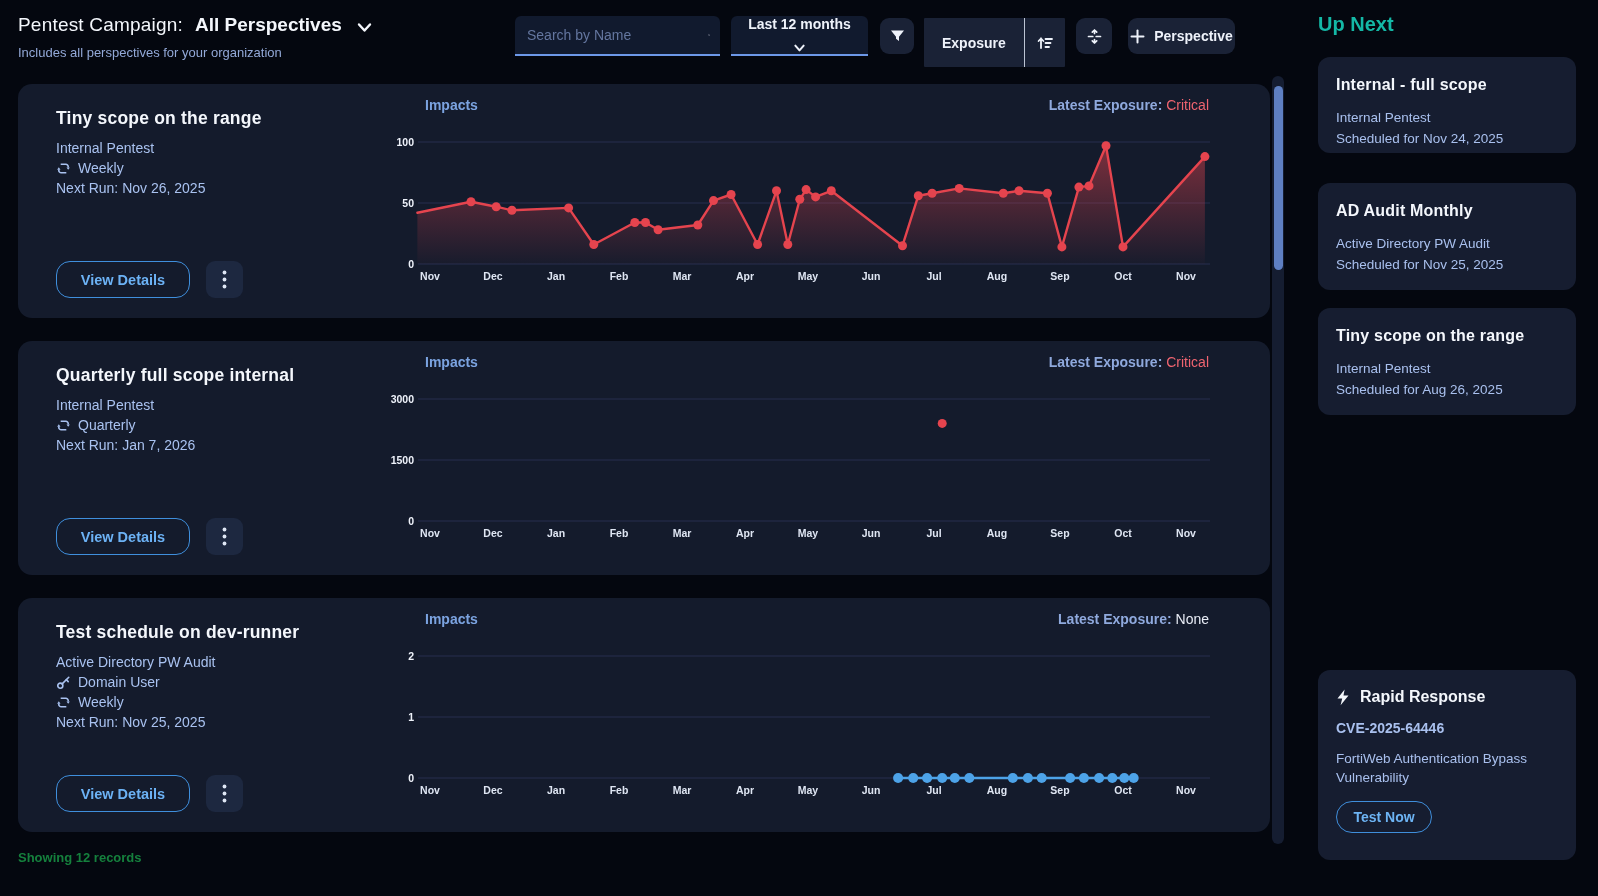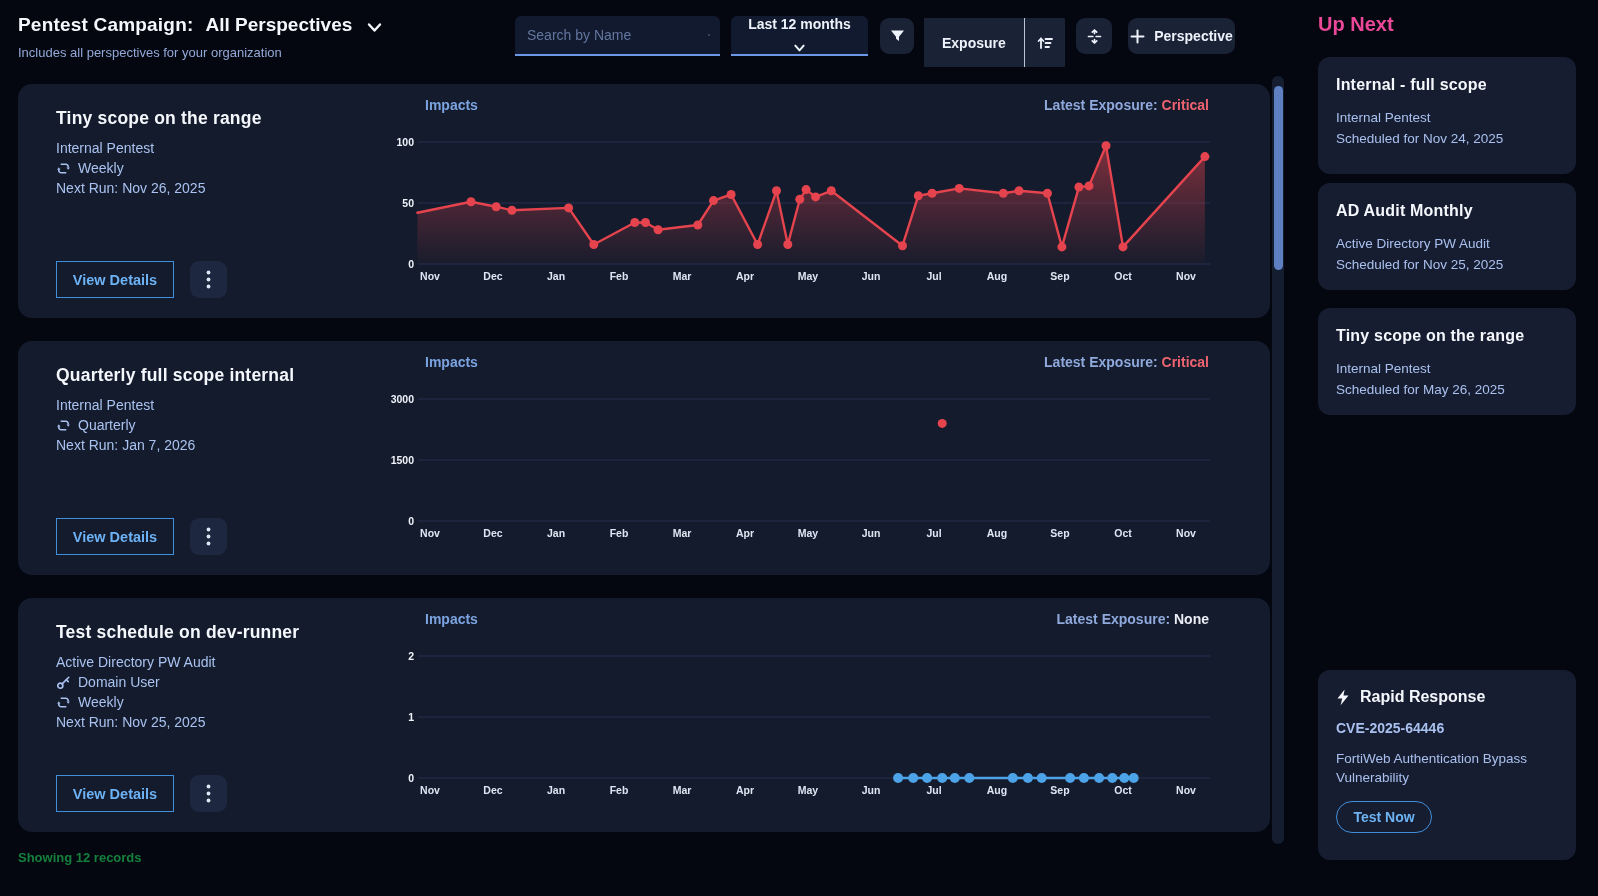--- a/index.html
+++ b/index.html
@@ -3,21 +3,21 @@
 <meta charset="utf-8">
 <style>
   * { margin:0; padding:0; box-sizing:border-box; }
   html,body { background:#04070f; }
   body { font-family:"Liberation Sans", sans-serif; width:1598px; height:896px; overflow:hidden; }
   .app { position:relative; width:1598px; height:896px; background:#04070f; color:#f2f5fa; }
 
   
   .hdr { position:absolute; left:18px; top:14px; }
   .hdr-row { display:flex; align-items:center; gap:12px; }
-  .hdr-title { font-size:19px; font-weight:700; color:#f4f7fc; letter-spacing:.2px; }
+  .hdr-title { font-size:19px; font-weight:400; color:#f4f7fc; letter-spacing:.2px; }
   .persp-btn { display:flex; align-items:flex-end; gap:14px; background:none; border:none; cursor:pointer; color:#f4f7fc; }
   .persp-btn span { font-size:19px; font-weight:800; }
   .subtitle { margin-top:9px; font-size:13px; color:#93a9d8; }
 
   
   .searchbox { position:absolute; left:515px; top:16px; width:205px; height:40px; background:#111a2e;
     border:none; border-bottom:2px solid #6d98e8; border-radius:6px 6px 0 0; display:flex; align-items:center; padding:0 10px 0 12px; }
   .searchbox input { flex:1; background:transparent; border:none; outline:none; color:#dfe7f5; font-size:14px; font-family:inherit; }
   .searchbox input::placeholder { color:#64769f; }
   .timesel { position:absolute; left:731px; top:16px; width:137px; height:40px; background:#111a2e;
@@ -34,42 +34,42 @@
   .persp-add { position:absolute; left:1128px; top:18px; height:36px; width:107px; background:#1a2236; border:none; border-radius:9px;
     color:#eef2fa; font-size:14px; font-weight:700; display:flex; align-items:center; justify-content:center; gap:9px; cursor:pointer; }
 
   
   .camp-card { position:absolute; left:18px; width:1252px; height:234px; background:#141b2c; border-radius:14px; }
   .camp-card.c0 { top:84px; } .camp-card.c1 { top:341px; } .camp-card.c2 { top:598px; }
   .camp-left { position:absolute; left:38px; top:24px; width:300px; }
   .camp-title { font-size:17.5px; font-weight:800; color:#f4f7fc; margin-bottom:9px; letter-spacing:.2px; }
   .meta { font-size:14px; color:#a9c2f0; line-height:20px; display:flex; align-items:center; gap:7px; }
   .actions { position:absolute; left:38px; bottom:20px; display:flex; gap:16px; }
-  .view-btn { width:118px; height:37px; background:transparent; border:1.5px solid #3f8fdd; border-radius:0;
+  .view-btn { width:134px; height:37px; background:transparent; border:1.5px solid #3f8fdd; border-radius:14px;
     color:#6cb2f5; font-size:14.5px; font-weight:700; cursor:pointer; font-family:inherit; }
   .kebab-btn { width:37px; height:37px; background:#1d2840; border:none; border-radius:9px; color:#dfe7f5;
     display:flex; align-items:center; justify-content:center; cursor:pointer; }
 
   .chart-wrap { position:absolute; left:352px; top:0; width:845px; height:100%; }
   .chart-head { position:absolute; top:13px; left:0; right:6px; display:flex; justify-content:space-between; }
   .impacts { margin-left:55px; font-size:14px; font-weight:700; color:#7ba3e0; }
   .exposure { font-size:14px; font-weight:700; color:#8fa9dd; }
-  .exposure b { font-weight:700; }
+  .exposure b { font-weight:400; }
   .chart-svg { position:absolute; left:0; top:44px; }
 
   
   .scroll-track { position:absolute; left:1272px; top:76px; width:12px; height:768px; background:#151d31; border-radius:6px; }
   .scroll-thumb { position:absolute; left:1.5px; top:10px; width:9px; height:184px; background:#5e7fc2; border-radius:5px; }
 
   .footer-status { position:absolute; left:18px; top:850px; font-size:13px; font-weight:700; color:#15803d; }
 
   
-  .upnext-title { position:absolute; left:1318px; top:13px; font-size:20px; font-weight:800; color:#ec4899; }
+  .upnext-title { position:absolute; left:1318px; top:13px; font-size:20px; font-weight:800; color:#14b8a6; }
   .side-card { position:absolute; left:1318px; width:258px; background:#161d30; border-radius:12px; padding:19px 18px; }
-  .side-card.s0 { top:57px; height:117px; } .side-card.s1 { top:183px; height:107px; } .side-card.s2 { top:308px; height:107px; }
+  .side-card.s0 { top:57px; height:96px; } .side-card.s1 { top:183px; height:107px; } .side-card.s2 { top:308px; height:107px; }
   .side-name { font-size:16px; font-weight:800; color:#f4f7fc; margin-bottom:13px; letter-spacing:.2px; }
   .side-meta { font-size:13.5px; color:#a9c0ee; line-height:21px; }
   .rapid-card { position:absolute; left:1318px; top:670px; width:258px; height:190px; background:#161d30; border-radius:12px; padding:18px; }
   .rapid-head { display:flex; align-items:center; gap:10px; font-size:16px; font-weight:800; color:#f4f7fc; }
   .rapid-cve { margin-top:14px; font-size:14px; font-weight:700; color:#a9c0ee; }
   .rapid-desc { margin-top:13px; font-size:13.5px; color:#a9c0ee; line-height:19px; width:210px; }
   .testnow-btn { margin-top:14px; width:96px; height:32px; background:transparent; border:1px solid #3f8edb; border-radius:16px;
     color:#6db4f4; font-size:14px; font-weight:700; cursor:pointer; font-family:inherit; }
 
   svg.ic { display:block; }
@@ -383,21 +383,21 @@
     <div class="side-meta">Scheduled for Nov 24, 2025</div>
   </div>
   <div class="side-card s1">
     <div class="side-name">AD Audit Monthly</div>
     <div class="side-meta">Active Directory PW Audit</div>
     <div class="side-meta">Scheduled for Nov 25, 2025</div>
   </div>
   <div class="side-card s2">
     <div class="side-name">Tiny scope on the range</div>
     <div class="side-meta">Internal Pentest</div>
-    <div class="side-meta">Scheduled for May 26, 2025</div>
+    <div class="side-meta">Scheduled for Aug 26, 2025</div>
   </div>
 
   <div class="rapid-card">
     <div class="rapid-head">
       <svg class="ic" width="14" height="17" viewBox="0 0 14 17">
           <polygon points="8.6,0.5 1.5,9.5 6.2,9.5 4.6,16.2 12.5,6.6 7.5,6.6" fill="#f4f7fc"></polygon>
         </svg>
       <span>Rapid Response</span>
     </div>
     <div class="rapid-cve">CVE-2025-64446</div>

